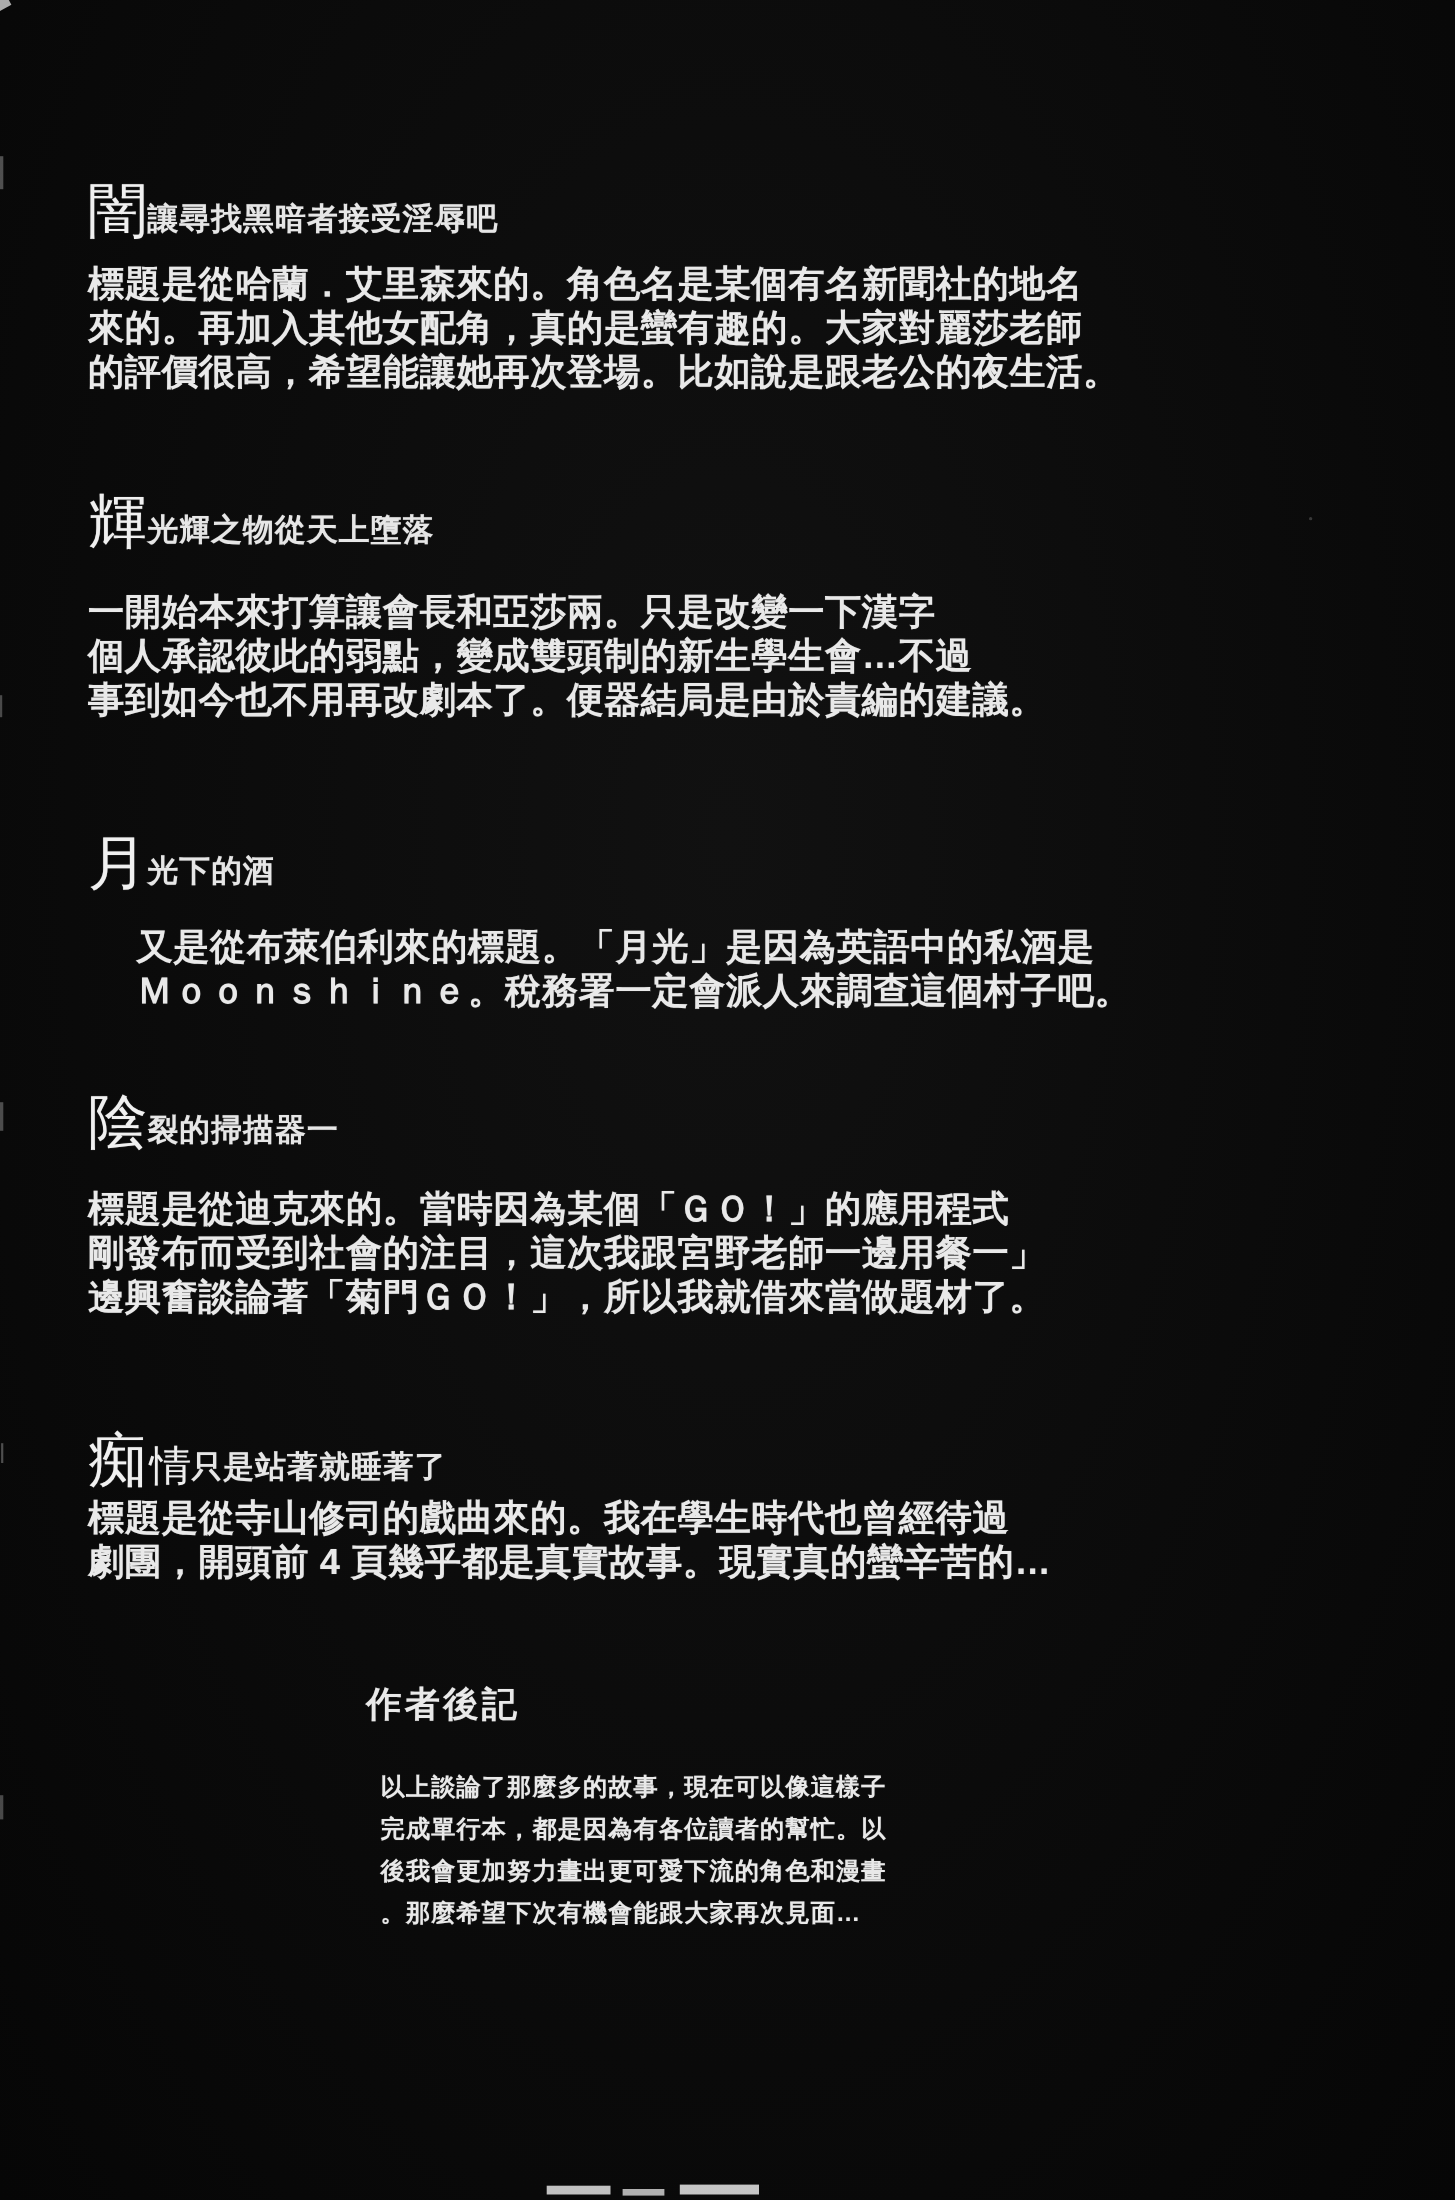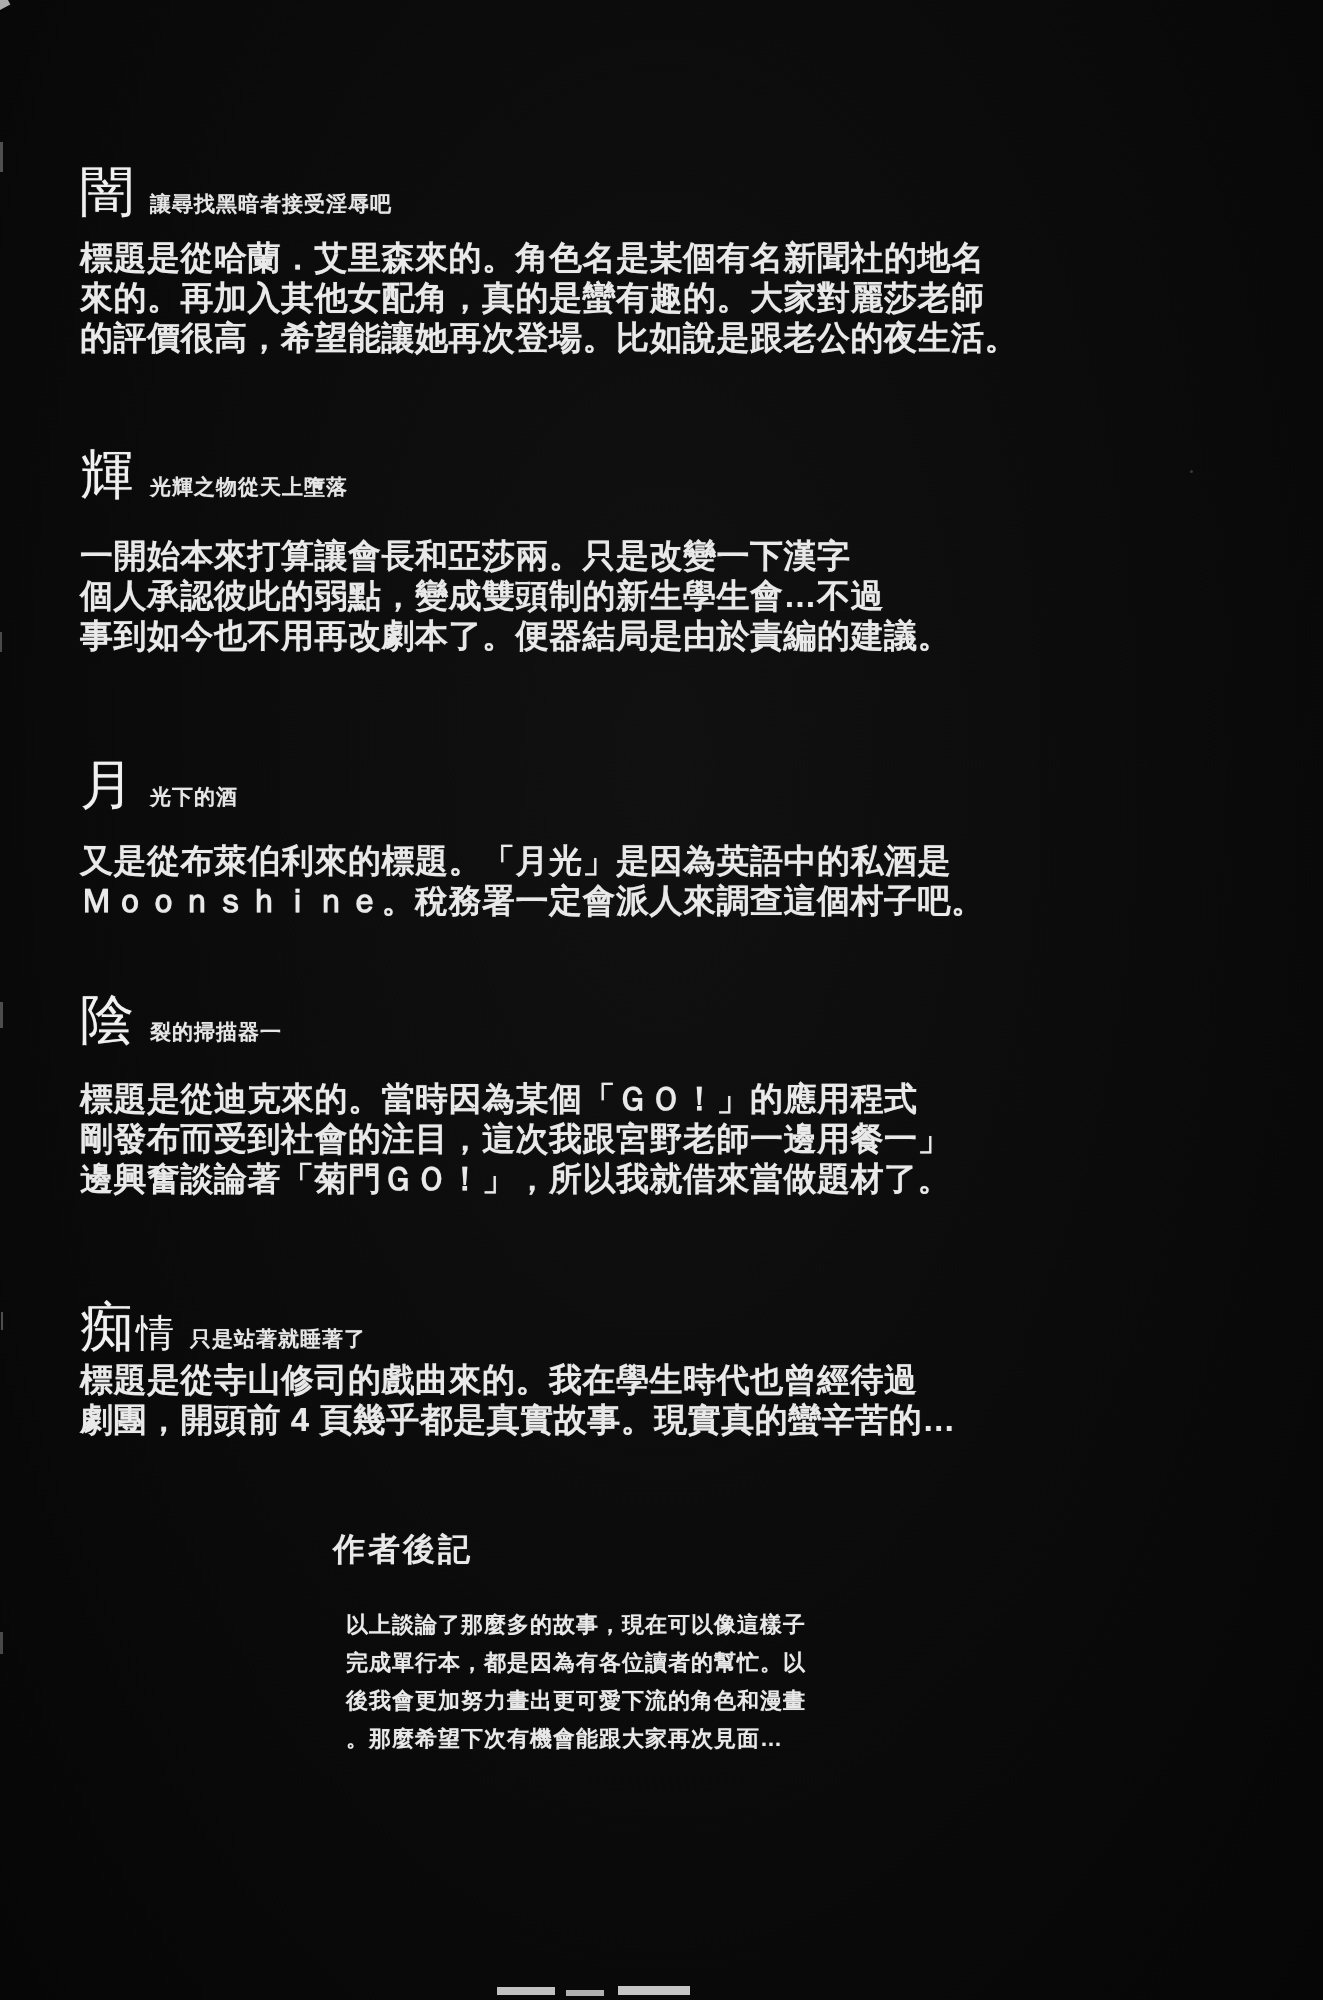--- a/index.html
+++ b/index.html
@@ -18,33 +18,33 @@
     font-family:"Liberation Serif", serif;
     font-size:54px;line-height:1;font-weight:normal;
     color:#f0f0f0;text-shadow:0 0 1px rgba(255,255,255,.45);
   }
   .kanji2{
     font-family:"Liberation Serif", serif;
     font-size:38px;line-height:1;padding-bottom:2px;margin-left:2px;
     color:#eeeeee;text-shadow:0 0 1px rgba(255,255,255,.4);
   }
   .subtitle{
-    font-size:21px;line-height:1.1;font-weight:bold;
-    margin-left:16px;padding-bottom:4px;letter-spacing:1px;
+    font-size:28px;line-height:1.1;font-weight:bold;
+    margin-left:0;padding-bottom:4px;letter-spacing:1px;
     color:#e6e6e6;text-shadow:0 0 1px rgba(255,255,255,.35);
   }
   .sec-body{white-space:nowrap;}
   .line{
     font-size:33px;line-height:40px;font-weight:bold;
     letter-spacing:0.5px;
     color:#e9e9e9;text-shadow:0 0 1px rgba(255,255,255,.35);
   }
   .s1{top:165px;} .s1 .sec-body{margin-top:19px;}
   .s2{top:448px;} .s2 .sec-body{margin-top:34px;}
-  .s3{top:758px;} .s3 .sec-body{margin-top:29px;}
+  .s3{top:758px;} .s3 .sec-body{margin-top:29px;margin-left:44px;}
   .s4{top:993px;} .s4 .sec-body{margin-top:32px;}
   .s5{top:1300px;} .s5 .sec-body{margin-top:6px;}
   
   .aw-title{
     position:absolute;left:333px;top:1528px;
     font-size:32px;font-weight:bold;letter-spacing:3px;
     color:#e9e9e9;text-shadow:0 0 1px rgba(255,255,255,.35);text-align:right;
   }
   .aw-body{
     position:absolute;left:346px;top:1606px;white-space:nowrap;

